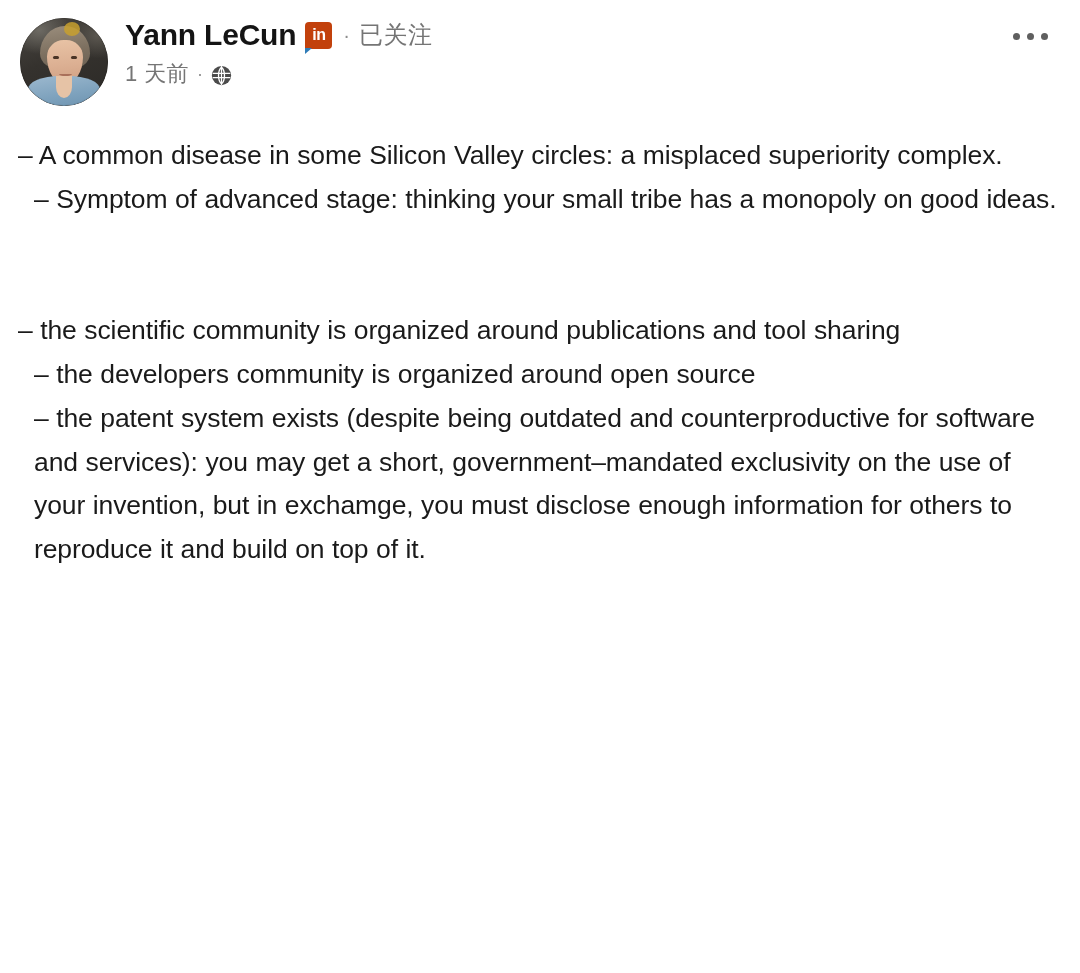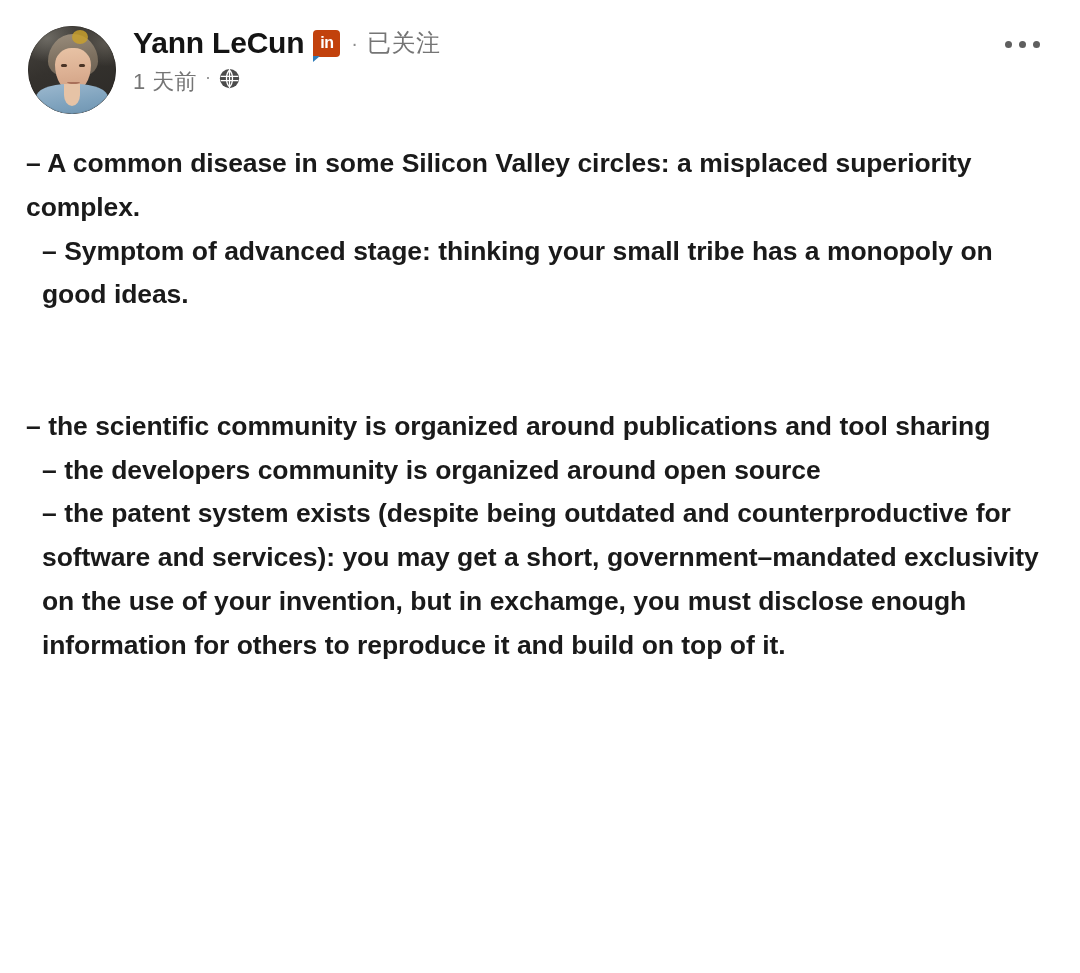--- a/index.html
+++ b/index.html
@@ -15,21 +15,21 @@
     font-family: "Liberation Sans", sans-serif;
     color: #1a1a1a;
     -webkit-font-smoothing: antialiased;
   }
 
   .post {
     width: 1080px;
     height: 973px;
     background: #ffffff;
     position: relative;
-    padding: 12px;
+    padding: 4px;
   }
 
   
   .post-header {
     display: flex;
     align-items: flex-start;
     padding: 12px 14px 0 16px;
     height: 122px;
     position: relative;
   }
@@ -188,21 +188,21 @@
     font-size: 23px;
     color: #6e6e6e;
     margin-top: 9px;
     line-height: 1.15;
     white-space: nowrap;
     letter-spacing: 0.1px;
   }
 
   .meta-row {
     display: flex;
-    align-items: flex-start;
+    align-items: center;
     margin-top: 9px;
     font-size: 22px;
     color: #757575;
     letter-spacing: 0.4px;
   }
   .meta-dot {
     margin: 0 8px;
     color: #8d8d8d;
     font-size: 18px;
   }
@@ -236,21 +236,21 @@
 
   
   .post-body {
     padding: 8px 14px 0 14px;
     font-size: 26.5px;
     line-height: 43.8px;
     color: #1a1a1a;
     letter-spacing: -0.1px;
     word-spacing: 0.3px;
   }
-  .para { margin: 0; font-weight: bold; }
+  .para { margin: 0; }
   .para + .para { margin-top: 0; margin-left: 16px; }
   .blank-line { height: 43.8px; }
 </style>
 </head>
 <body>
 
 <div class="post">
 
   <div class="post-header">
 

